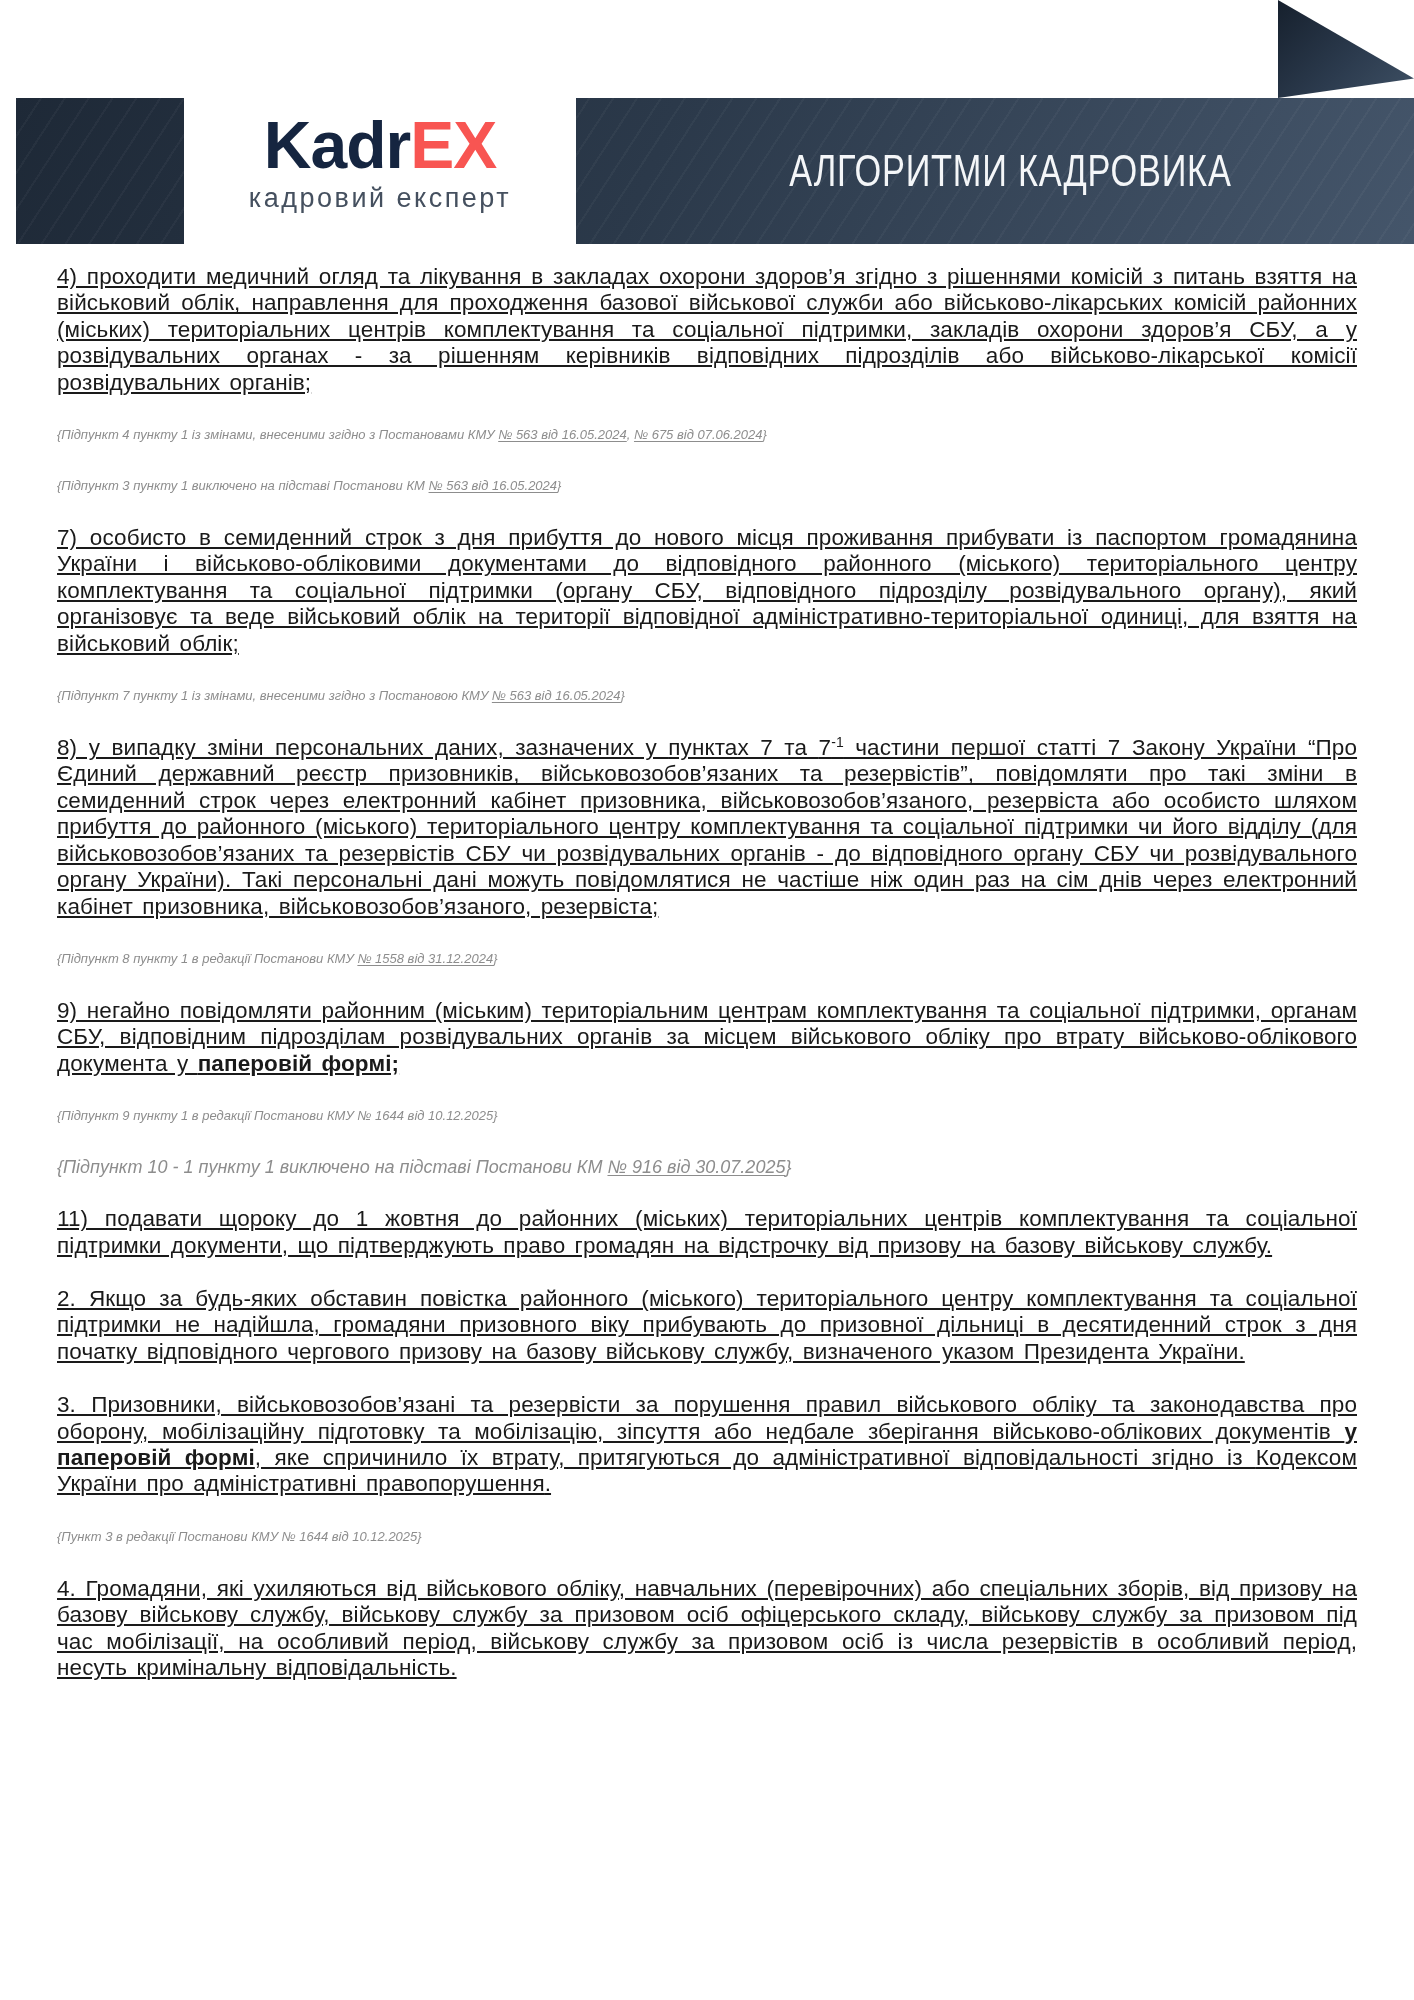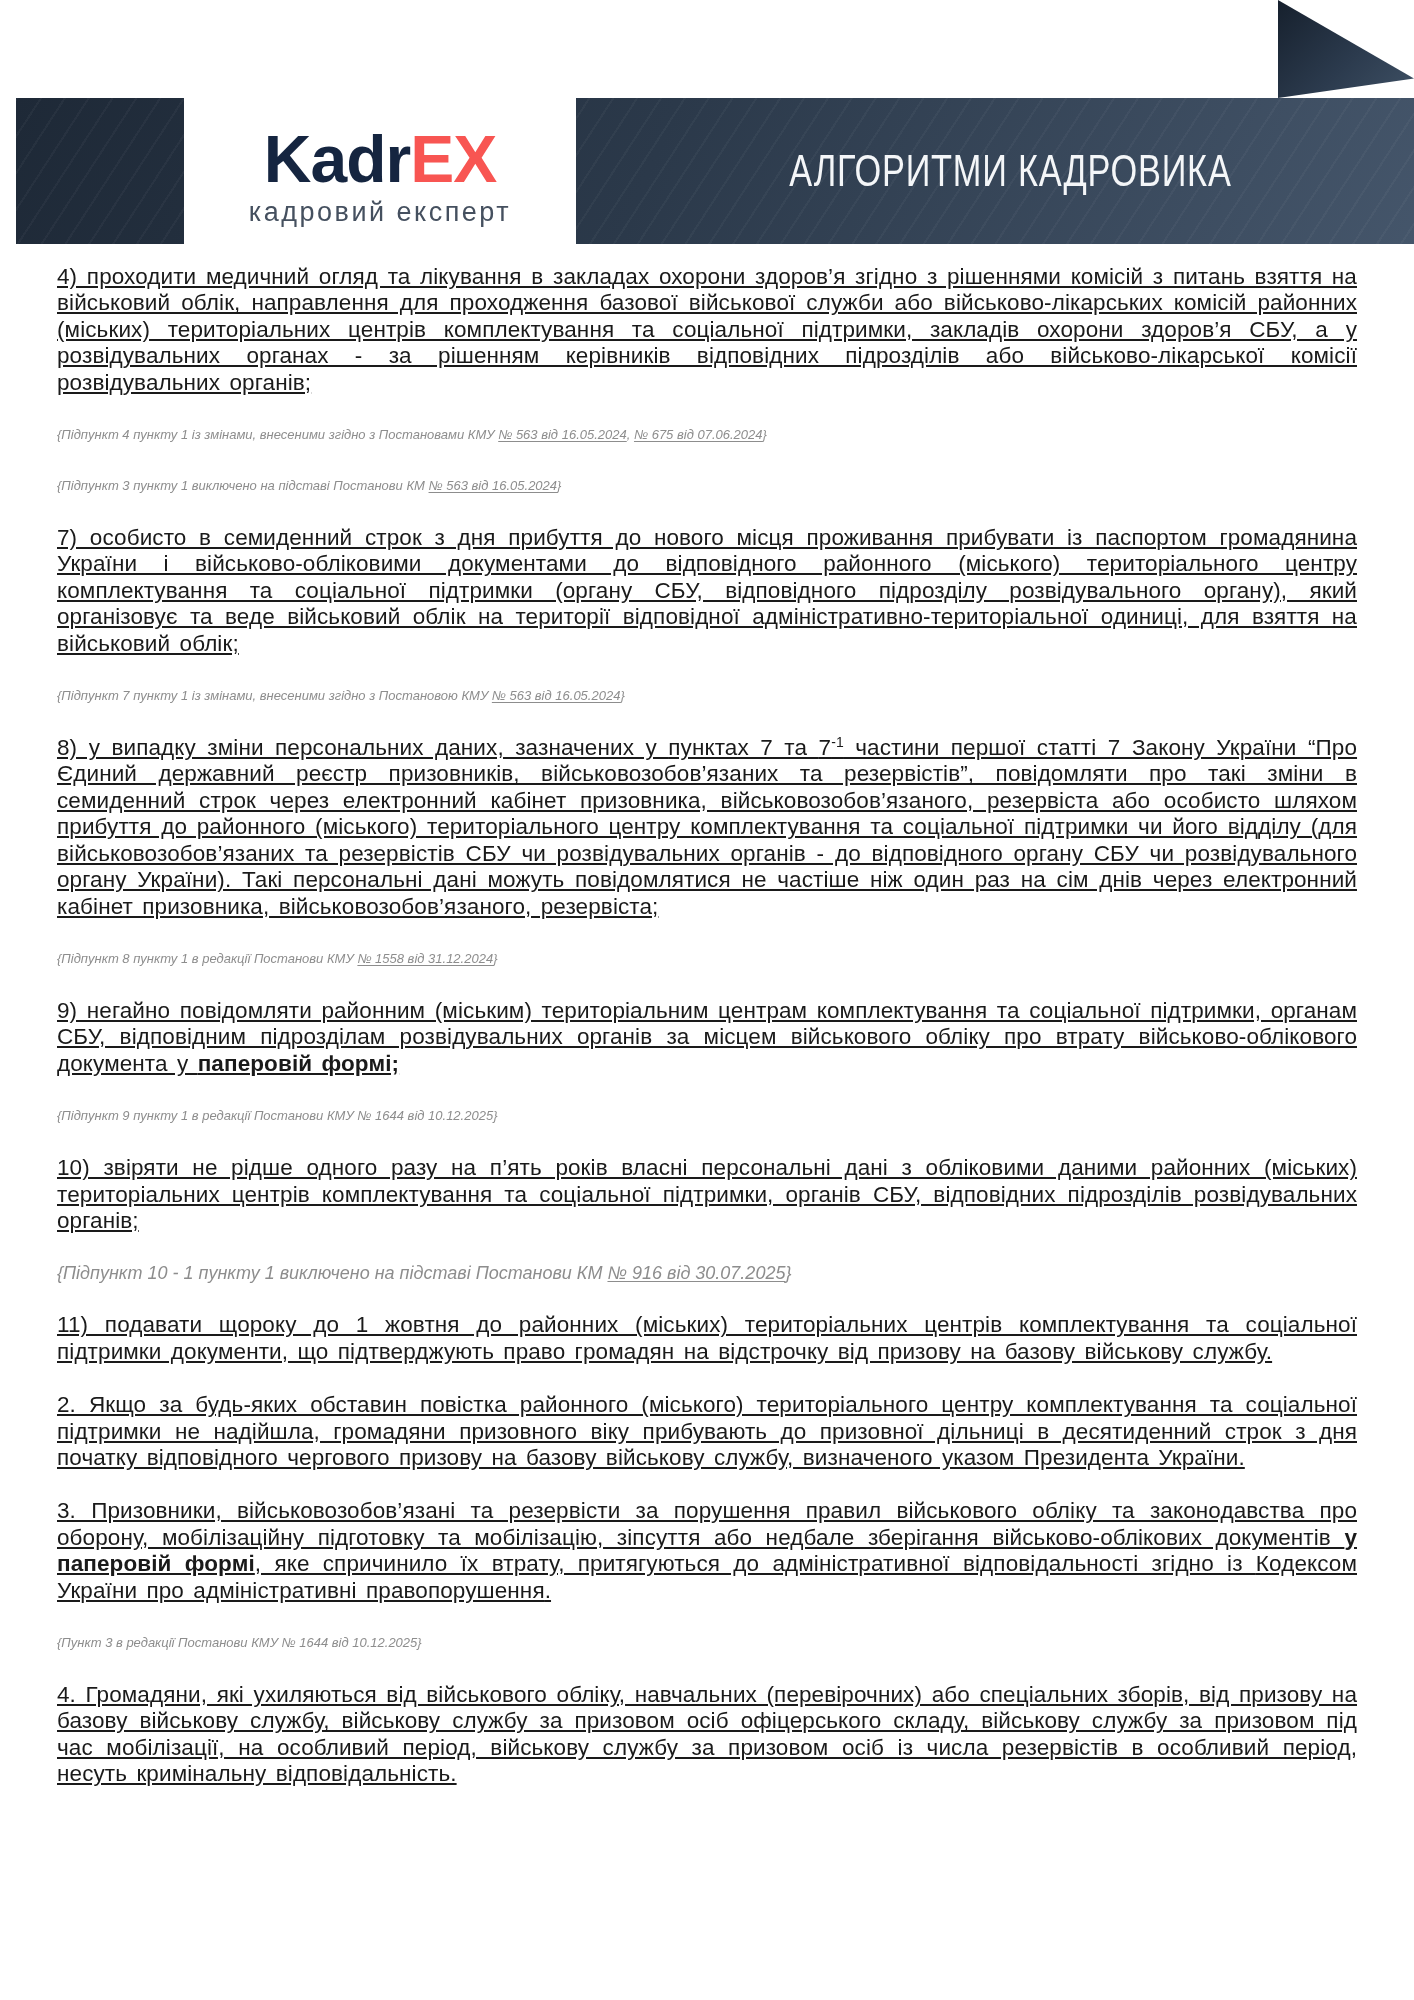--- a/index.html
+++ b/index.html
@@ -21,21 +21,21 @@
     color:var(--title-white,#f4f6f8);
     font-size:44px;line-height:1;letter-spacing:1px;white-space:nowrap;
     transform:scaleX(0.78);
   }
   .corner-fold{
     position:absolute;top:0;left:1278px;width:136px;height:98px;
     clip-path:polygon(0 0, 100% 80%, 0 100%);
     background:linear-gradient(135deg,#16202d 0%, #2b3a4d 55%, #3e5064 100%);
   }
   .logo-box{
-    position:absolute;top:90px;left:184px;width:392px;height:174px;
+    position:absolute;top:76px;left:184px;width:392px;height:174px;
     background:#ffffff;
     display:flex;flex-direction:column;align-items:center;justify-content:center;
   }
   .logo-text{font-size:66px;font-weight:bold;line-height:1;letter-spacing:-1px;}
   .logo-kadr{color:var(--logo-navy,#152540);}
   .logo-ex{color:var(--logo-red,#f85552);}
   .logo-tagline{
     font-size:27px;color:var(--tagline-gray,#45505f);
     letter-spacing:2.5px;margin-top:5px;font-weight:400;
   }
@@ -74,20 +74,19 @@
 <main>
     <p class="body"><span>4) проходити медичний огляд та лікування в закладах охорони здоров’я згідно з рішеннями комісій з питань взяття на військовий облік, направлення для проходження базової військової служби або військово-лікарських комісій районних (міських) територіальних центрів комплектування та соціальної підтримки, закладів охорони здоров’я СБУ, а у розвідувальних органах - за рішенням керівників відповідних підрозділів або військово-лікарської комісії розвідувальних органів;</span></p>
     <p class="note"><span>{Підпункт 4 пункту 1 із змінами, внесеними згідно з Постановами КМУ </span><span class="link">№ 563 від 16.05.2024</span><span>, </span><span class="link">№ 675 від 07.06.2024</span><span>}</span></p>
     <p class="note"><span>{Підпункт 3 пункту 1 виключено на підставі Постанови КМ </span><span class="link">№ 563 від 16.05.2024</span><span>}</span></p>
     <p class="body"><span>7) особисто в семиденний строк з дня прибуття до нового місця проживання прибувати із паспортом громадянина України і військово-обліковими документами до відповідного районного (міського) територіального центру комплектування та соціальної підтримки (органу СБУ, відповідного підрозділу розвідувального органу), який організовує та веде військовий облік на території відповідної адміністративно-територіальної одиниці, для взяття на військовий облік;</span></p>
     <p class="note"><span>{Підпункт 7 пункту 1 із змінами, внесеними згідно з Постановою КМУ </span><span class="link">№ 563 від 16.05.2024</span><span>}</span></p>
     <p class="body"><span>8) у випадку зміни персональних даних, зазначених у </span><span class="link">пунктах 7</span><span> та </span><span class="link">7</span><span class="link"><sup>-1</sup></span><span> частини першої статті 7 Закону України “Про Єдиний державний реєстр призовників, військовозобов’язаних та резервістів”, повідомляти про такі зміни в семиденний строк через електронний кабінет призовника, військовозобов’язаного, резервіста або особисто шляхом прибуття до районного (міського) територіального центру комплектування та соціальної підтримки чи його відділу (для військовозобов’язаних та резервістів СБУ чи розвідувальних органів - до відповідного органу СБУ чи розвідувального органу України). Такі персональні дані можуть повідомлятися не частіше ніж один раз на сім днів через електронний кабінет призовника, військовозобов’язаного, резервіста;</span></p>
     <p class="note"><span>{Підпункт 8 пункту 1 в редакції Постанови КМУ </span><span class="link">№ 1558 від 31.12.2024</span><span>}</span></p>
     <p class="body"><span>9) негайно повідомляти районним (міським) територіальним центрам комплектування та соціальної підтримки, органам СБУ, відповідним підрозділам розвідувальних органів за місцем військового обліку про втрату військово-облікового документа у </span><span class="bold">паперовій формі;</span></p>
     <p class="note"><span>{Підпункт 9 пункту 1 в редакції Постанови КМУ № 1644 від 10.12.2025}</span></p>
-    <p class="body"><span>10) звіряти не рідше одного разу на п’ять років власні персональні дані з обліковими даними районних (міських) територіальних центрів комплектування та соціальної підтримки, органів СБУ, відповідних підрозділів розвідувальних органів;</span></p>
     <p class="note note-large"><span> {Підпункт 10 - 1  пункту 1 виключено на підставі Постанови КМ  </span><span class="link">№ 916 від 30.07.2025</span><span>}</span></p>
     <p class="body"><span>11) подавати щороку до 1 жовтня до районних (міських) територіальних центрів комплектування та соціальної підтримки документи, що підтверджують право громадян на відстрочку від призову на базову військову службу.</span></p>
     <p class="body"><span>2. Якщо за будь-яких обставин повістка районного (міського) територіального центру комплектування та соціальної підтримки не надійшла, громадяни призовного віку прибувають до призовної дільниці в десятиденний строк з дня початку відповідного чергового призову на базову військову службу, визначеного указом Президента України.</span></p>
     <p class="body"><span>3. Призовники, військовозобов’язані та резервісти за порушення правил військового обліку та законодавства про оборону, мобілізаційну підготовку та мобілізацію, зіпсуття або недбале зберігання військово-облікових документів </span><span class="bold">у паперовій формі</span><span>, яке спричинило їх втрату, притягуються до адміністративної відповідальності згідно із </span><span class="link">Кодексом України про адміністративні правопорушення</span><span>.</span></p>
     <p class="note"><span>{Пункт 3 в редакції Постанови КМУ № 1644 від 10.12.2025}</span></p>
     <p class="body"><span>4. Громадяни, які ухиляються від військового обліку, навчальних (перевірочних) або спеціальних зборів, від призову на базову військову службу, військову службу за призовом осіб офіцерського складу, військову службу за призовом під час мобілізації, на особливий період, військову службу за призовом осіб із числа резервістів в особливий період, несуть кримінальну відповідальність.</span></p>
   </main>
 
 </body></html>

